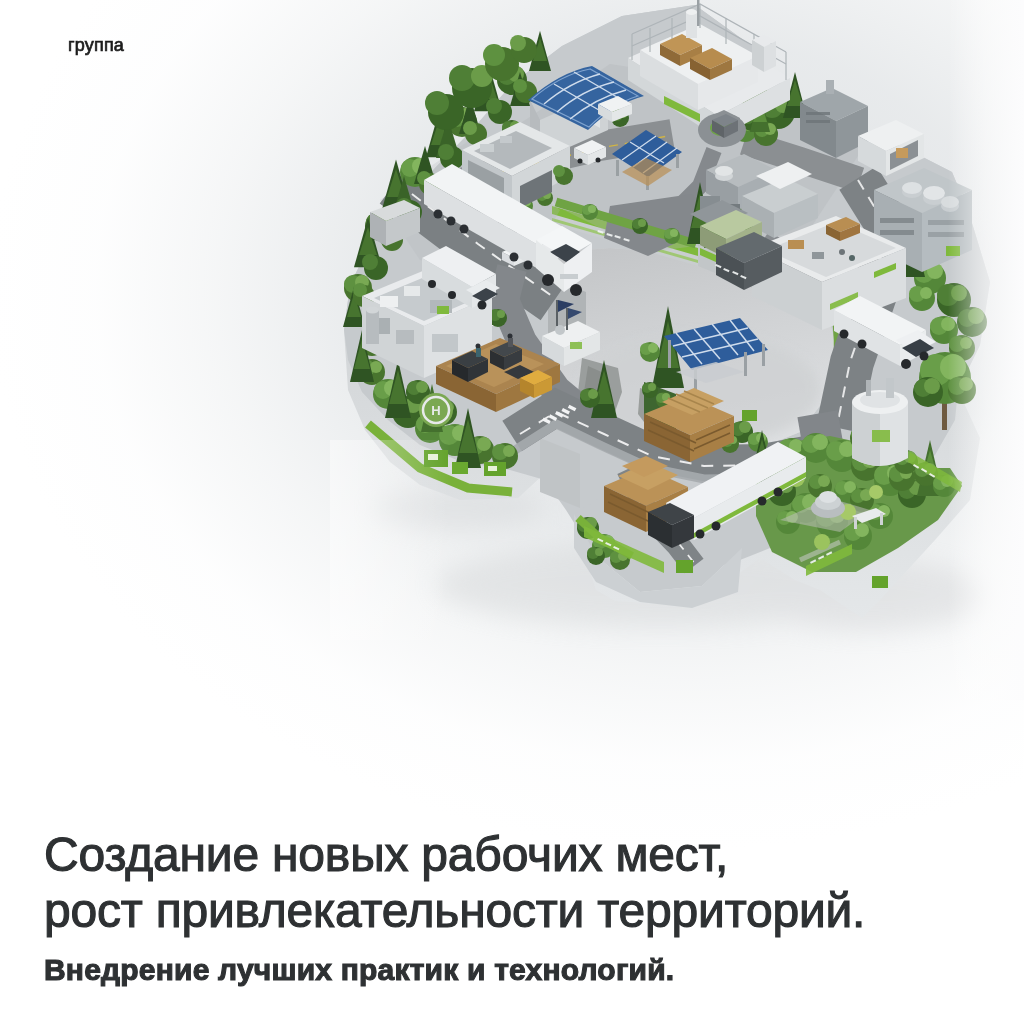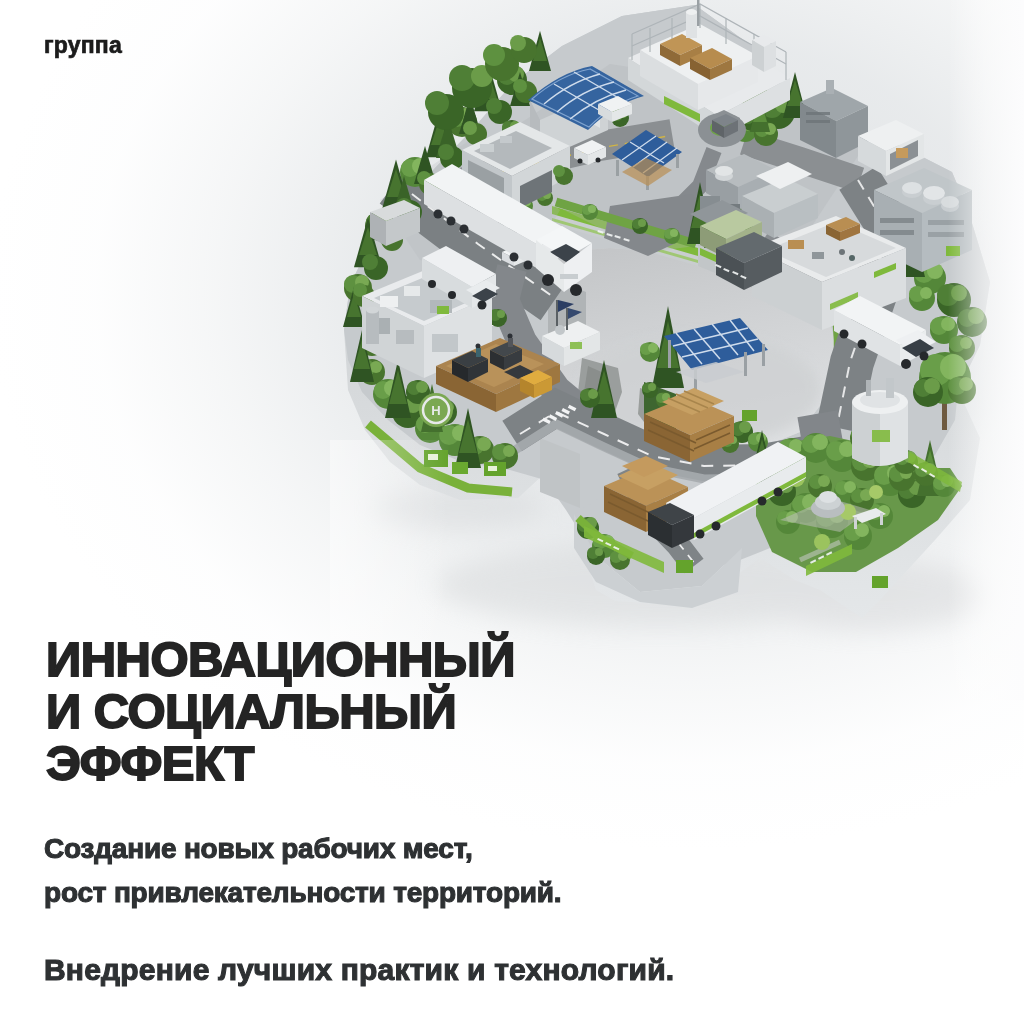--- a/index.html
+++ b/index.html
@@ -3,24 +3,24 @@
 <meta charset="utf-8">
 <title>РОСНАНО</title>
 <style>
 html,body{margin:0;padding:0;}
 body{width:1024px;height:1024px;overflow:hidden;background:#ffffff;font-family:"Liberation Sans",sans-serif;}
 .page{position:relative;width:1024px;height:1024px;
 background:
  radial-gradient(ellipse 700px 560px at 690px 290px, rgba(219,222,224,0.95) 0%, rgba(226,229,231,0.8) 45%, rgba(237,239,240,0.55) 68%, rgba(248,249,250,0.25) 85%, rgba(255,255,255,0) 100%),
  #ffffff;}
 .logo{position:absolute;left:44px;top:34px;color:#1c1c1c;}
-.logo .small{font-size:23px;font-weight:bold;letter-spacing:0.2px;line-height:23px;-webkit-text-stroke:0.7px #1c1c1c;}
+.logo .small{font-size:18px;font-weight:normal;letter-spacing:0.2px;line-height:23px;margin-left:24px;-webkit-text-stroke:0.7px #1c1c1c;}
 .logo .big{font-size:40px;font-weight:bold;letter-spacing:-1.5px;margin-top:3px;line-height:34px;-webkit-text-stroke:1.2px #1c1c1c;}
 .head{position:absolute;left:46px;top:633px;color:#242424;font-weight:bold;font-size:49px;line-height:52px;letter-spacing:-0.5px;-webkit-text-stroke:1.9px #242424;}
-.body1{position:absolute;left:44px;top:827px;color:#2e3133;font-weight:bold;font-size:28px;line-height:44px;letter-spacing:-0.2px;-webkit-text-stroke:1.1px #2e3133;}
+.body1{position:absolute;left:44px;top:827px;color:#2e3133;font-weight:normal;font-size:48px;line-height:56px;letter-spacing:-0.2px;-webkit-text-stroke:1.1px #2e3133;}
 .body2{position:absolute;left:44px;top:953px;color:#2e3133;font-weight:bold;font-size:30px;letter-spacing:0.2px;-webkit-text-stroke:1.1px #2e3133;}
 svg{position:absolute;left:0;top:0;}
 </style>
 </head>
 <body>
 <div class="page">
 
 <svg width="1024" height="1024" viewBox="0 0 1024 1024">
 <defs>
 <linearGradient id="cliff" x1="0" y1="0" x2="0" y2="1">
@@ -1068,18 +1068,17 @@
 
 <rect x="948" y="0" width="76" height="700" fill="url(#fadeR)"></rect>
 
 <rect x="330" y="440" width="120" height="200" fill="url(#fadeL)" opacity="0.5"></rect>
 </svg>
 
 <div class="logo">
       <div class="small">группа</div>
     </div>
 
-<div class="head">ИННОВАЦИОННЫЙ<br>И СОЦИАЛЬНЫЙ<br>ЭФФЕКТ</div>
 
 <div class="body1">Создание новых рабочих мест,<br>рост привлекательности территорий.</div>
 
 <div class="body2">Внедрение лучших практик и технологий.</div>
 </div>
 
 </body></html>

